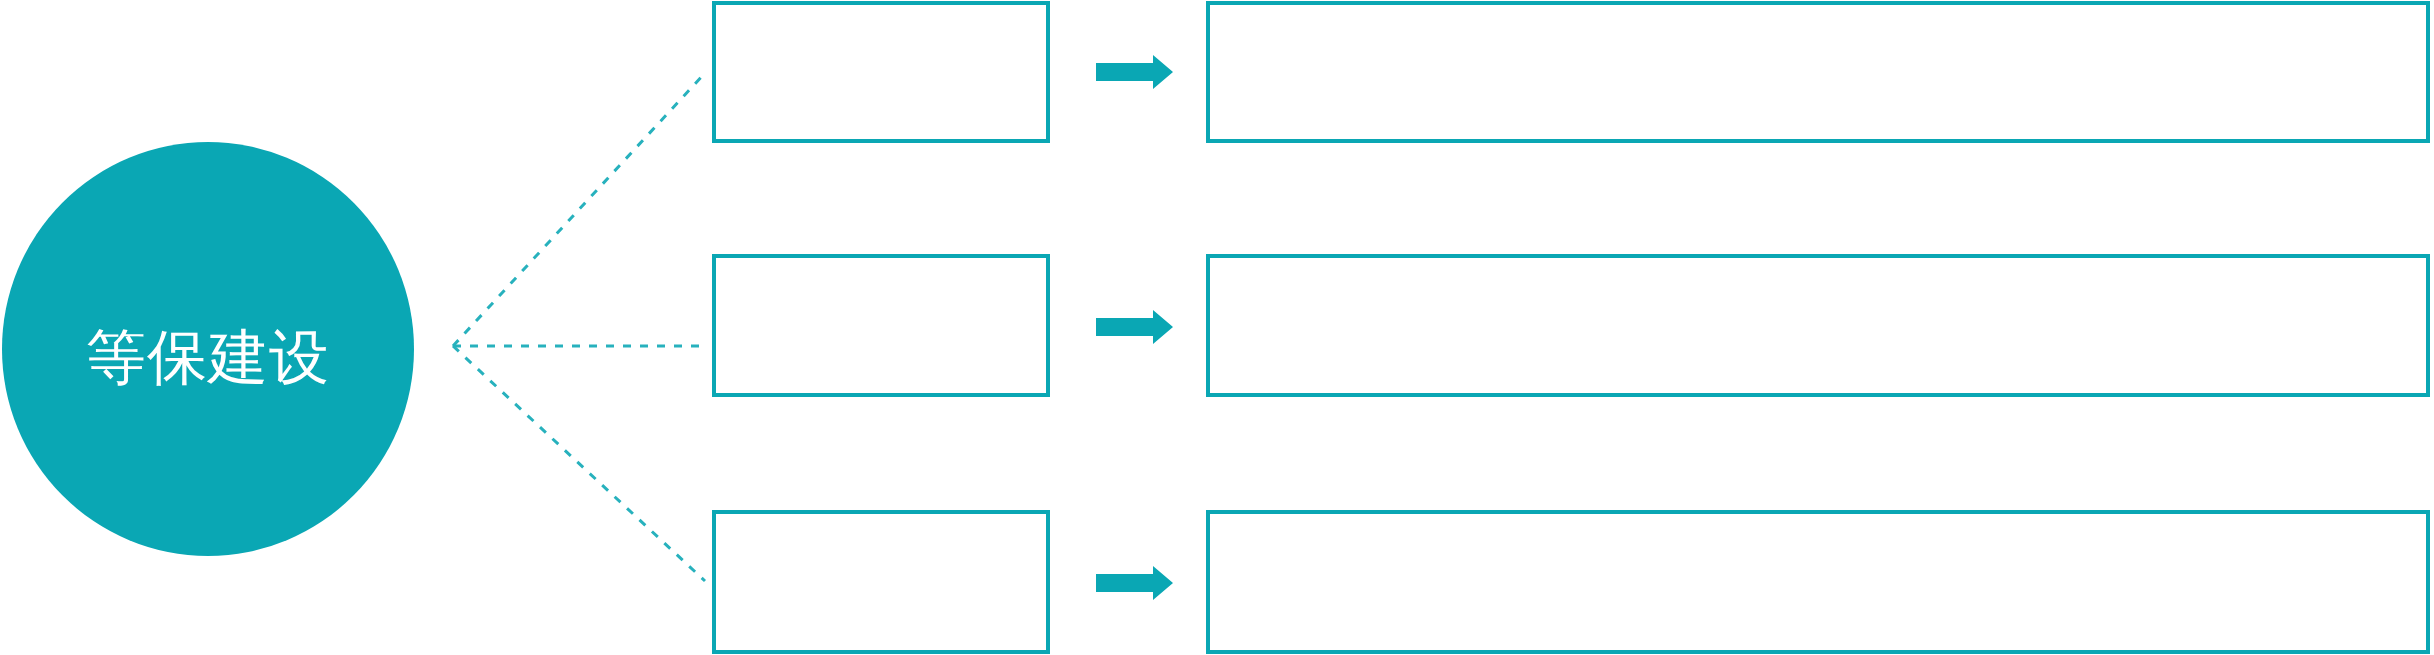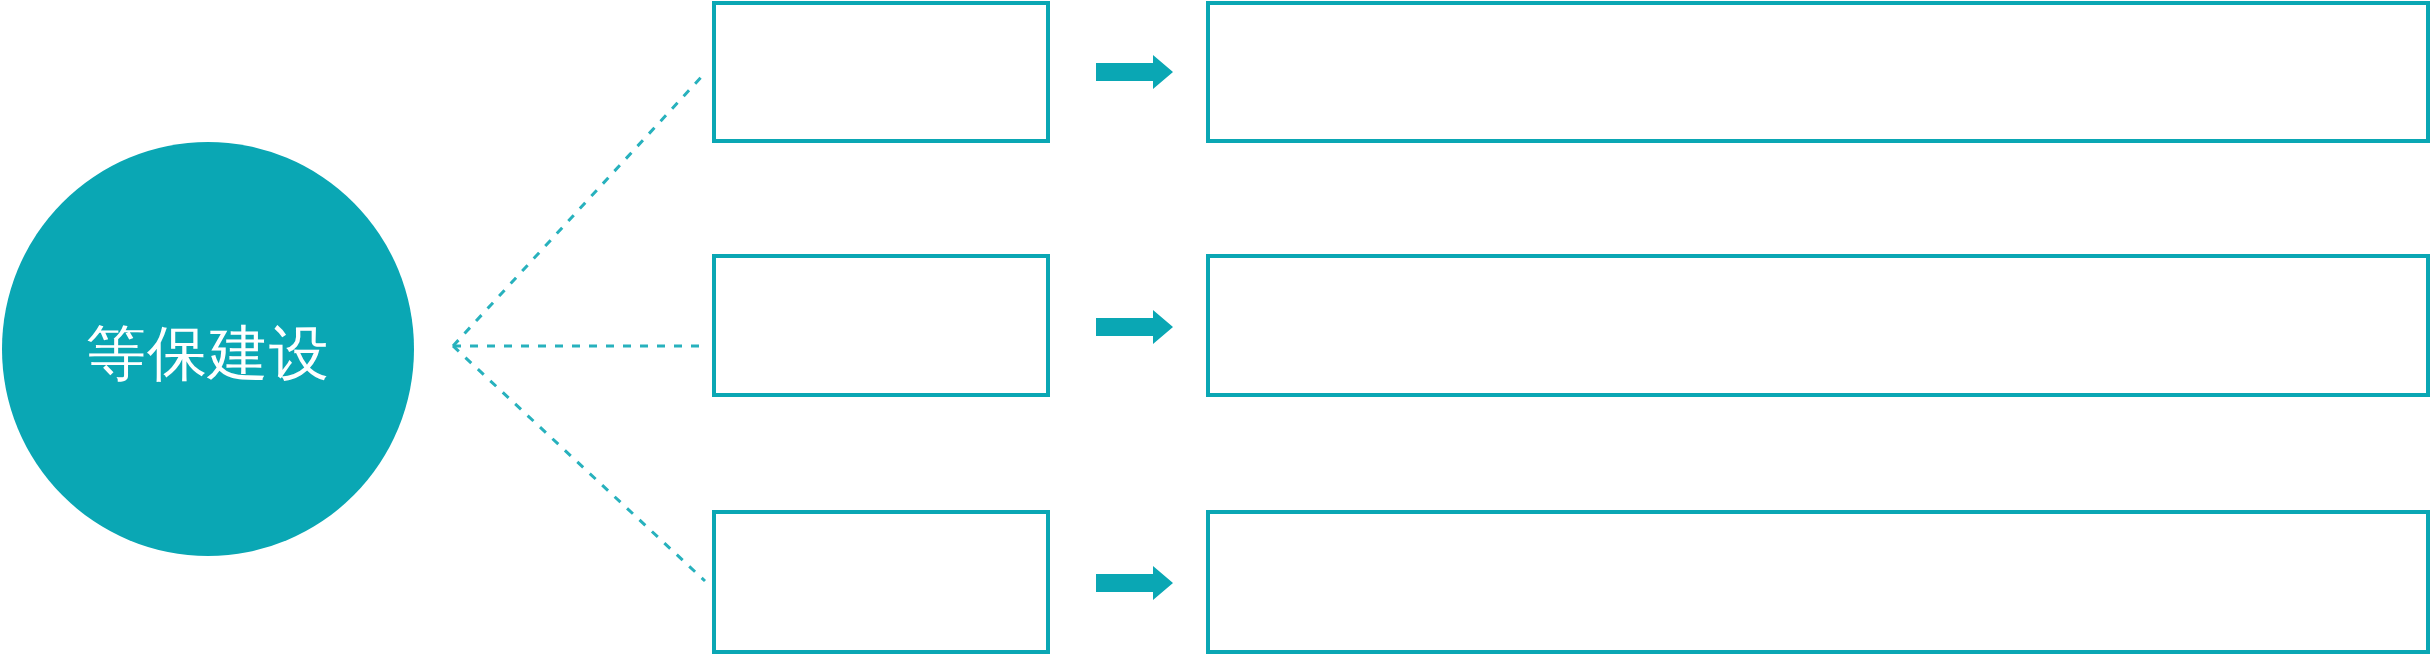--- a/index.html
+++ b/index.html
@@ -13,21 +13,21 @@
     margin: 0;
     padding: 0;
     background: var(--background);
   }
   .canvas {
     position: relative;
     width: 2434px;
     height: 655px;
     background: var(--background);
     overflow: hidden;
-    font-family: Liberation Mono, monospace;
+    font-family: Liberation Sans, sans-serif;
   }
 
   
   .hub {
     position: absolute;
     left: 2px;
     top: 142px;
     width: 412px;
     height: 414px;
     border-radius: 50%;

